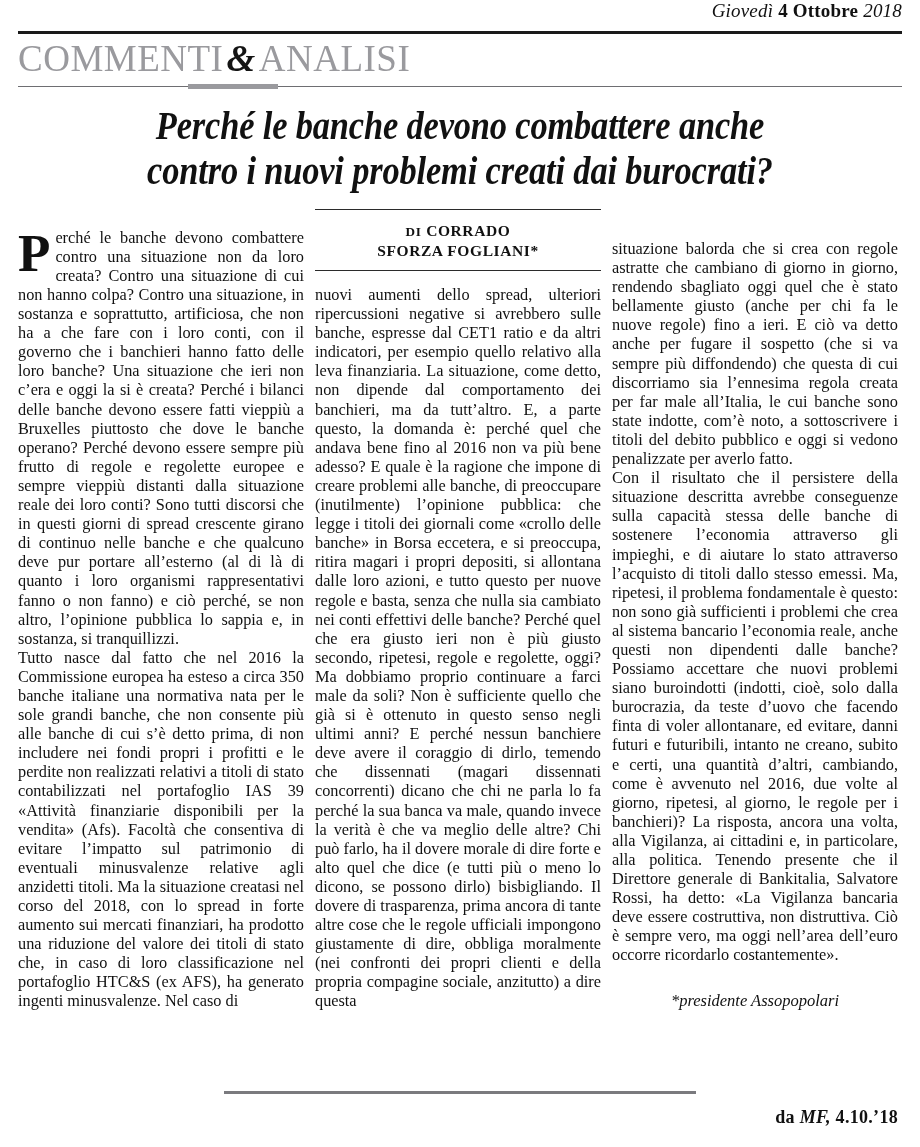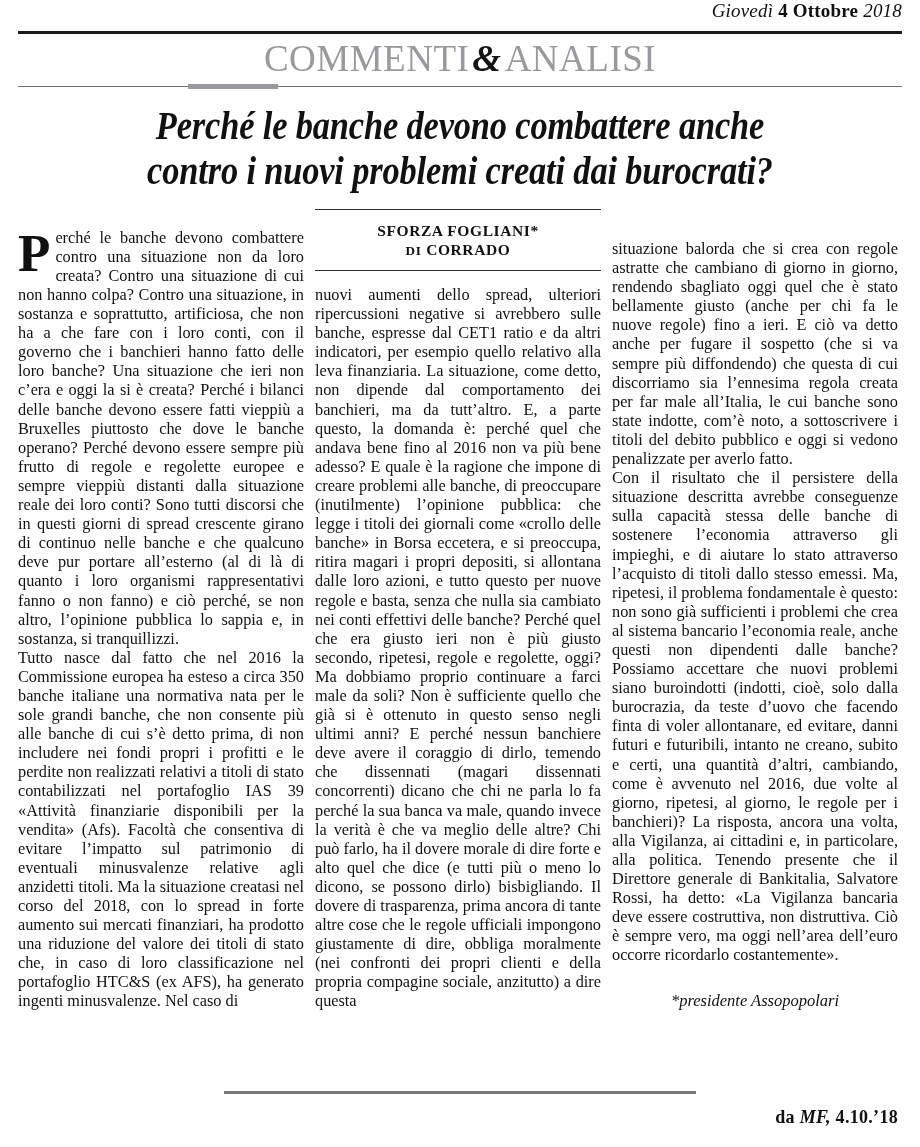--- a/index.html
+++ b/index.html
@@ -52,21 +52,20 @@
     position: relative;
     height: 48px;
     margin-top: 2px;
   }
   .section-title {
     font-size: 37px;
     line-height: 46px;
     letter-spacing: .5px;
     color: #9a9a9e;
     white-space: nowrap;
-    text-align: center;
   }
   .section-title .amp {
     color: #141414;
     font-style: italic;
     font-weight: bold;
     font-family: "Liberation Serif", serif;
     padding: 0 3px;
   }
   .section-rule-wrap {
     position: relative;
@@ -227,22 +226,22 @@
       <div class="col-body">
         <p class="dropcap-para">Perché le banche devono combattere contro una situazione non da loro creata? Contro una situazione di cui non hanno colpa? Contro una situazione, in sostanza e soprattutto, artificiosa, che non ha a che fare con i loro conti, con il governo che i banchieri hanno fatto delle loro banche? Una situazione che ieri non c’era e oggi la si è creata? Perché i bilanci delle banche devono essere fatti vieppiù a Bruxelles piuttosto che dove le banche operano? Perché devono essere sempre più frutto di regole e regolette europee e sempre vieppiù distanti dalla situazione reale dei loro conti? Sono tutti discorsi che in questi giorni di spread crescente girano di continuo nelle banche e che qualcuno deve pur portare all’esterno (al di là di quanto i loro organismi rappresentativi fanno o non fanno) e ciò perché, se non altro, l’opinione pubblica lo sappia e, in sostanza, si tranquillizzi.</p>
         <p>Tutto nasce dal fatto che nel 2016 la Commissione europea ha esteso a circa 350 banche italiane una normativa nata per le sole grandi banche, che non consente più alle banche di cui s’è detto prima, di non includere nei fondi propri i profitti e le perdite non realizzati relativi a titoli di stato contabilizzati nel portafoglio IAS 39 «Attività finanziarie disponibili per la vendita» (Afs). Facoltà che consentiva di evitare l’impatto sul patrimonio di eventuali minusvalenze relative agli anzidetti titoli. Ma la situazione creatasi nel corso del 2018, con lo spread in forte aumento sui mercati finanziari, ha prodotto una riduzione del valore dei titoli di stato che, in caso di loro classificazione nel portafoglio HTC&amp;S (ex AFS), ha generato ingenti minusvalenze. Nel caso di</p>
       </div>
     </div>
 
     <div class="col">
       <div class="byline">
         <div class="byline-rule"></div>
         <div class="byline-inner">
+          <span class="ln"><span class="sc">DI</span> <span>CORRADO</span></span>
           <span class="ln">SFORZA FOGLIANI*</span>
-          <span class="ln"><span class="sc">DI</span> <span>CORRADO</span></span>
         </div>
         <div class="byline-rule"></div>
       </div>
       <div class="col-body">
         <p>nuovi aumenti dello spread, ulteriori ripercussioni negative si avrebbero sulle banche, espresse dal CET1 ratio e da altri indicatori, per esempio quello relativo alla leva finanziaria. La situazione, come detto, non dipende dal comportamento dei banchieri, ma da tutt’altro. E, a parte questo, la domanda è: perché quel che andava bene fino al 2016 non va più bene adesso? E quale è la ragione che impone di creare problemi alle banche, di preoccupare (inutilmente) l’opinione pubblica: che legge i titoli dei giornali come «crollo delle banche» in Borsa eccetera, e si preoccupa, ritira magari i propri depositi, si allontana dalle loro azioni, e tutto questo per nuove regole e basta, senza che nulla sia cambiato nei conti effettivi delle banche? Perché quel che era giusto ieri non è più giusto secondo, ripetesi, regole e regolette, oggi? Ma dobbiamo proprio continuare a farci male da soli? Non è sufficiente quello che già si è ottenuto in questo senso negli ultimi anni? E perché nessun banchiere deve avere il coraggio di dirlo, temendo che dissennati (magari dissennati concorrenti) dicano che chi ne parla lo fa perché la sua banca va male, quando invece la verità è che va meglio delle altre? Chi può farlo, ha il dovere morale di dire forte e alto quel che dice (e tutti più o meno lo dicono, se possono dirlo) bisbigliando. Il dovere di trasparenza, prima ancora di tante altre cose che le regole ufficiali impongono giustamente di dire, obbliga moralmente (nei confronti dei propri clienti e della propria compagine sociale, anzitutto) a dire questa</p>
       </div>
     </div>
 
     <div class="col">
       <div class="col-body">

